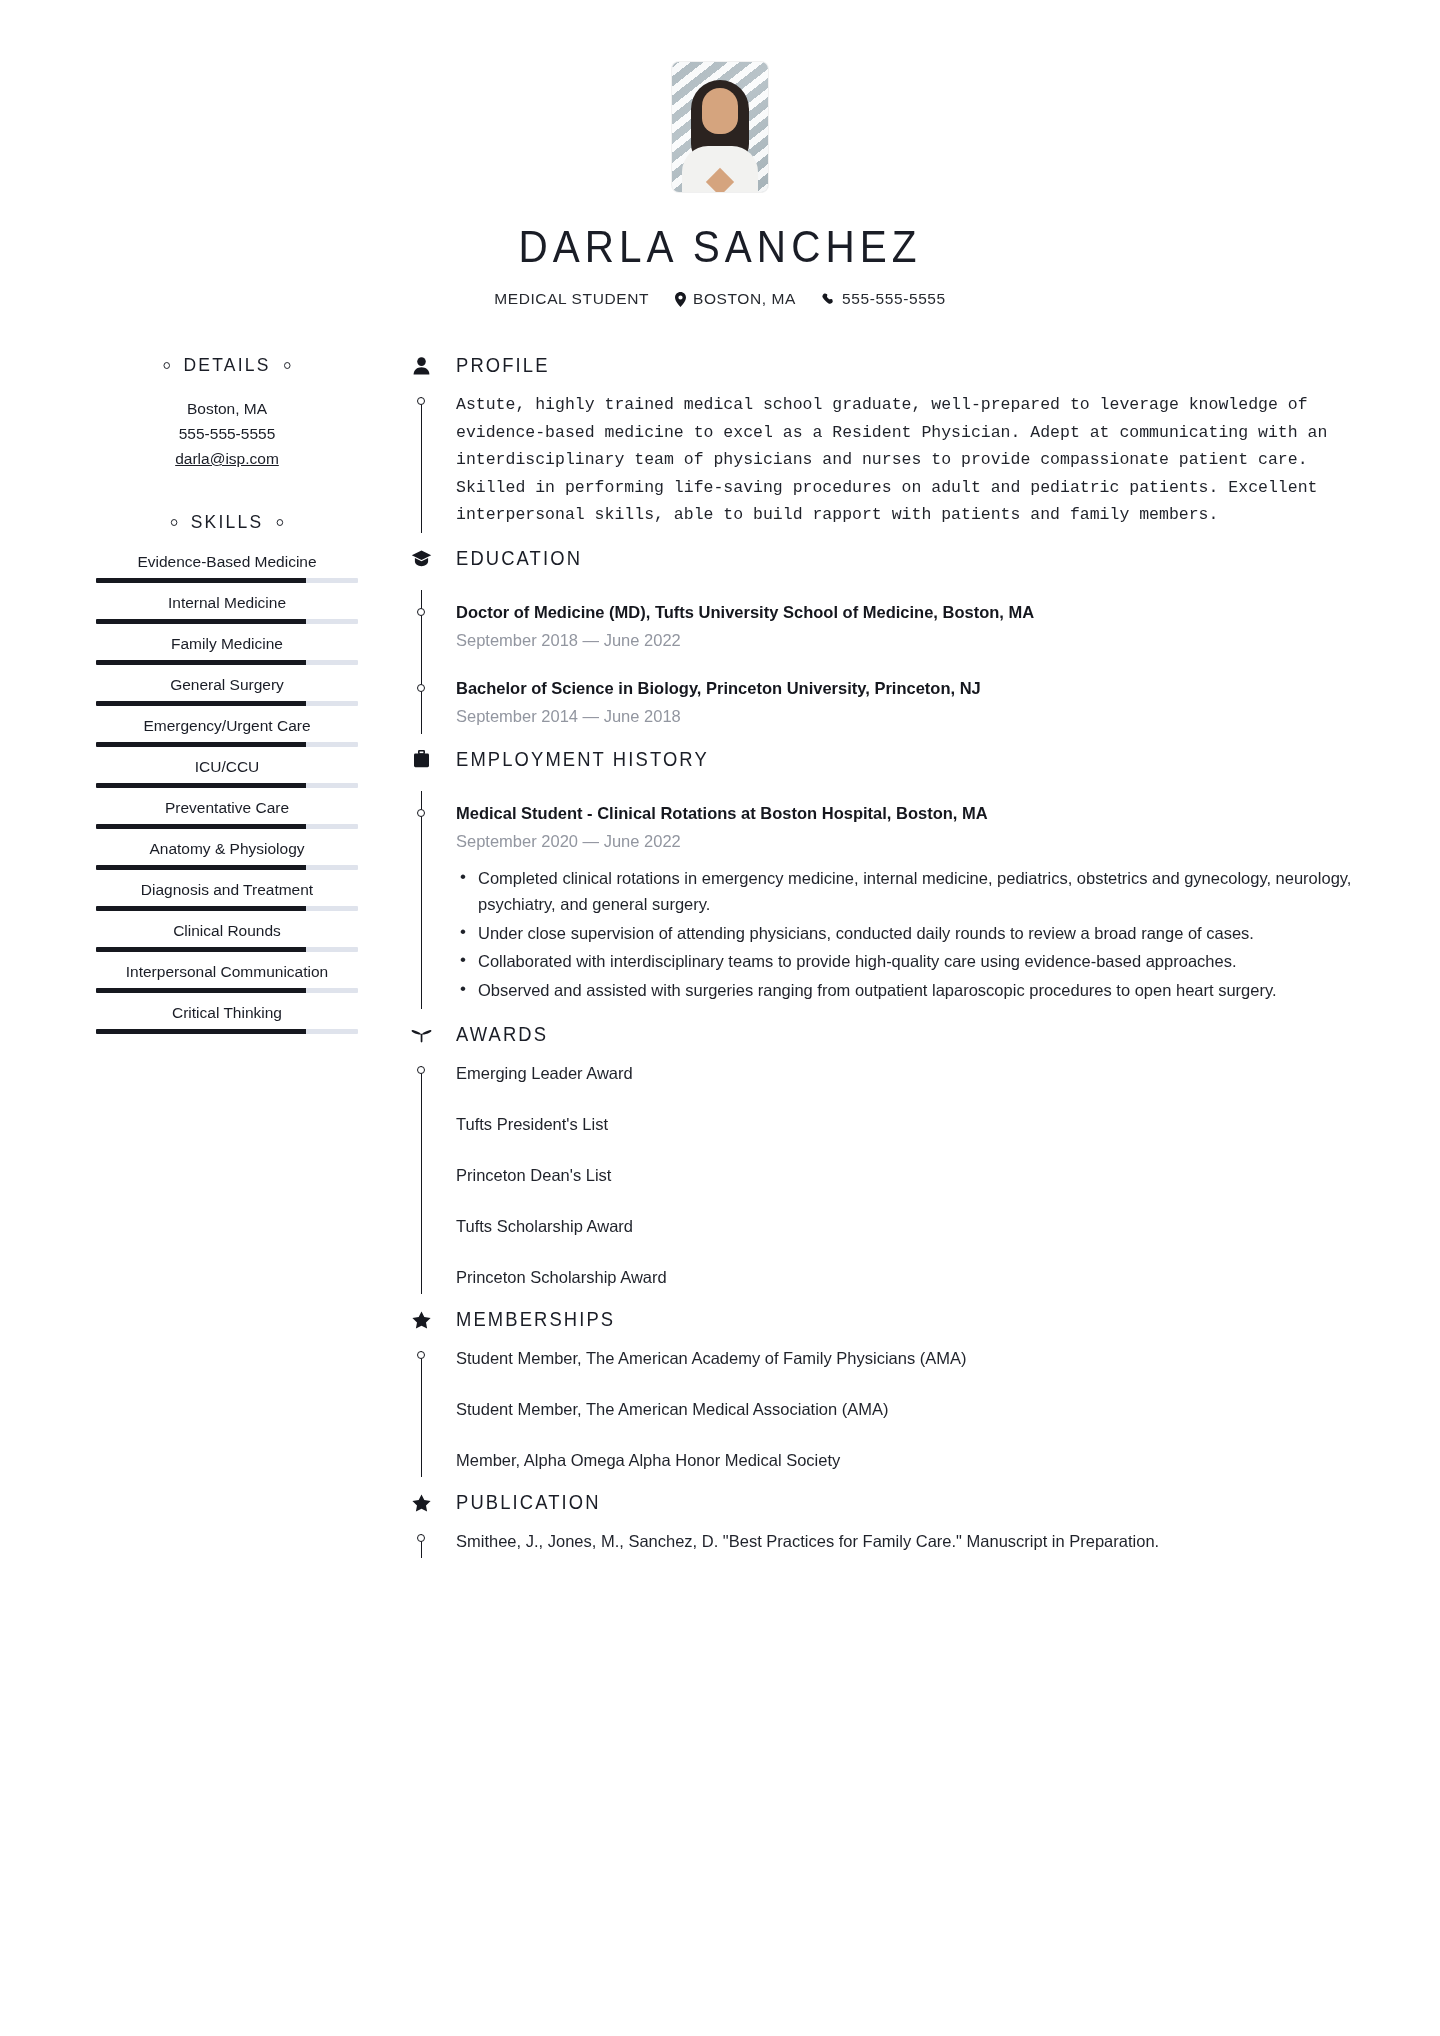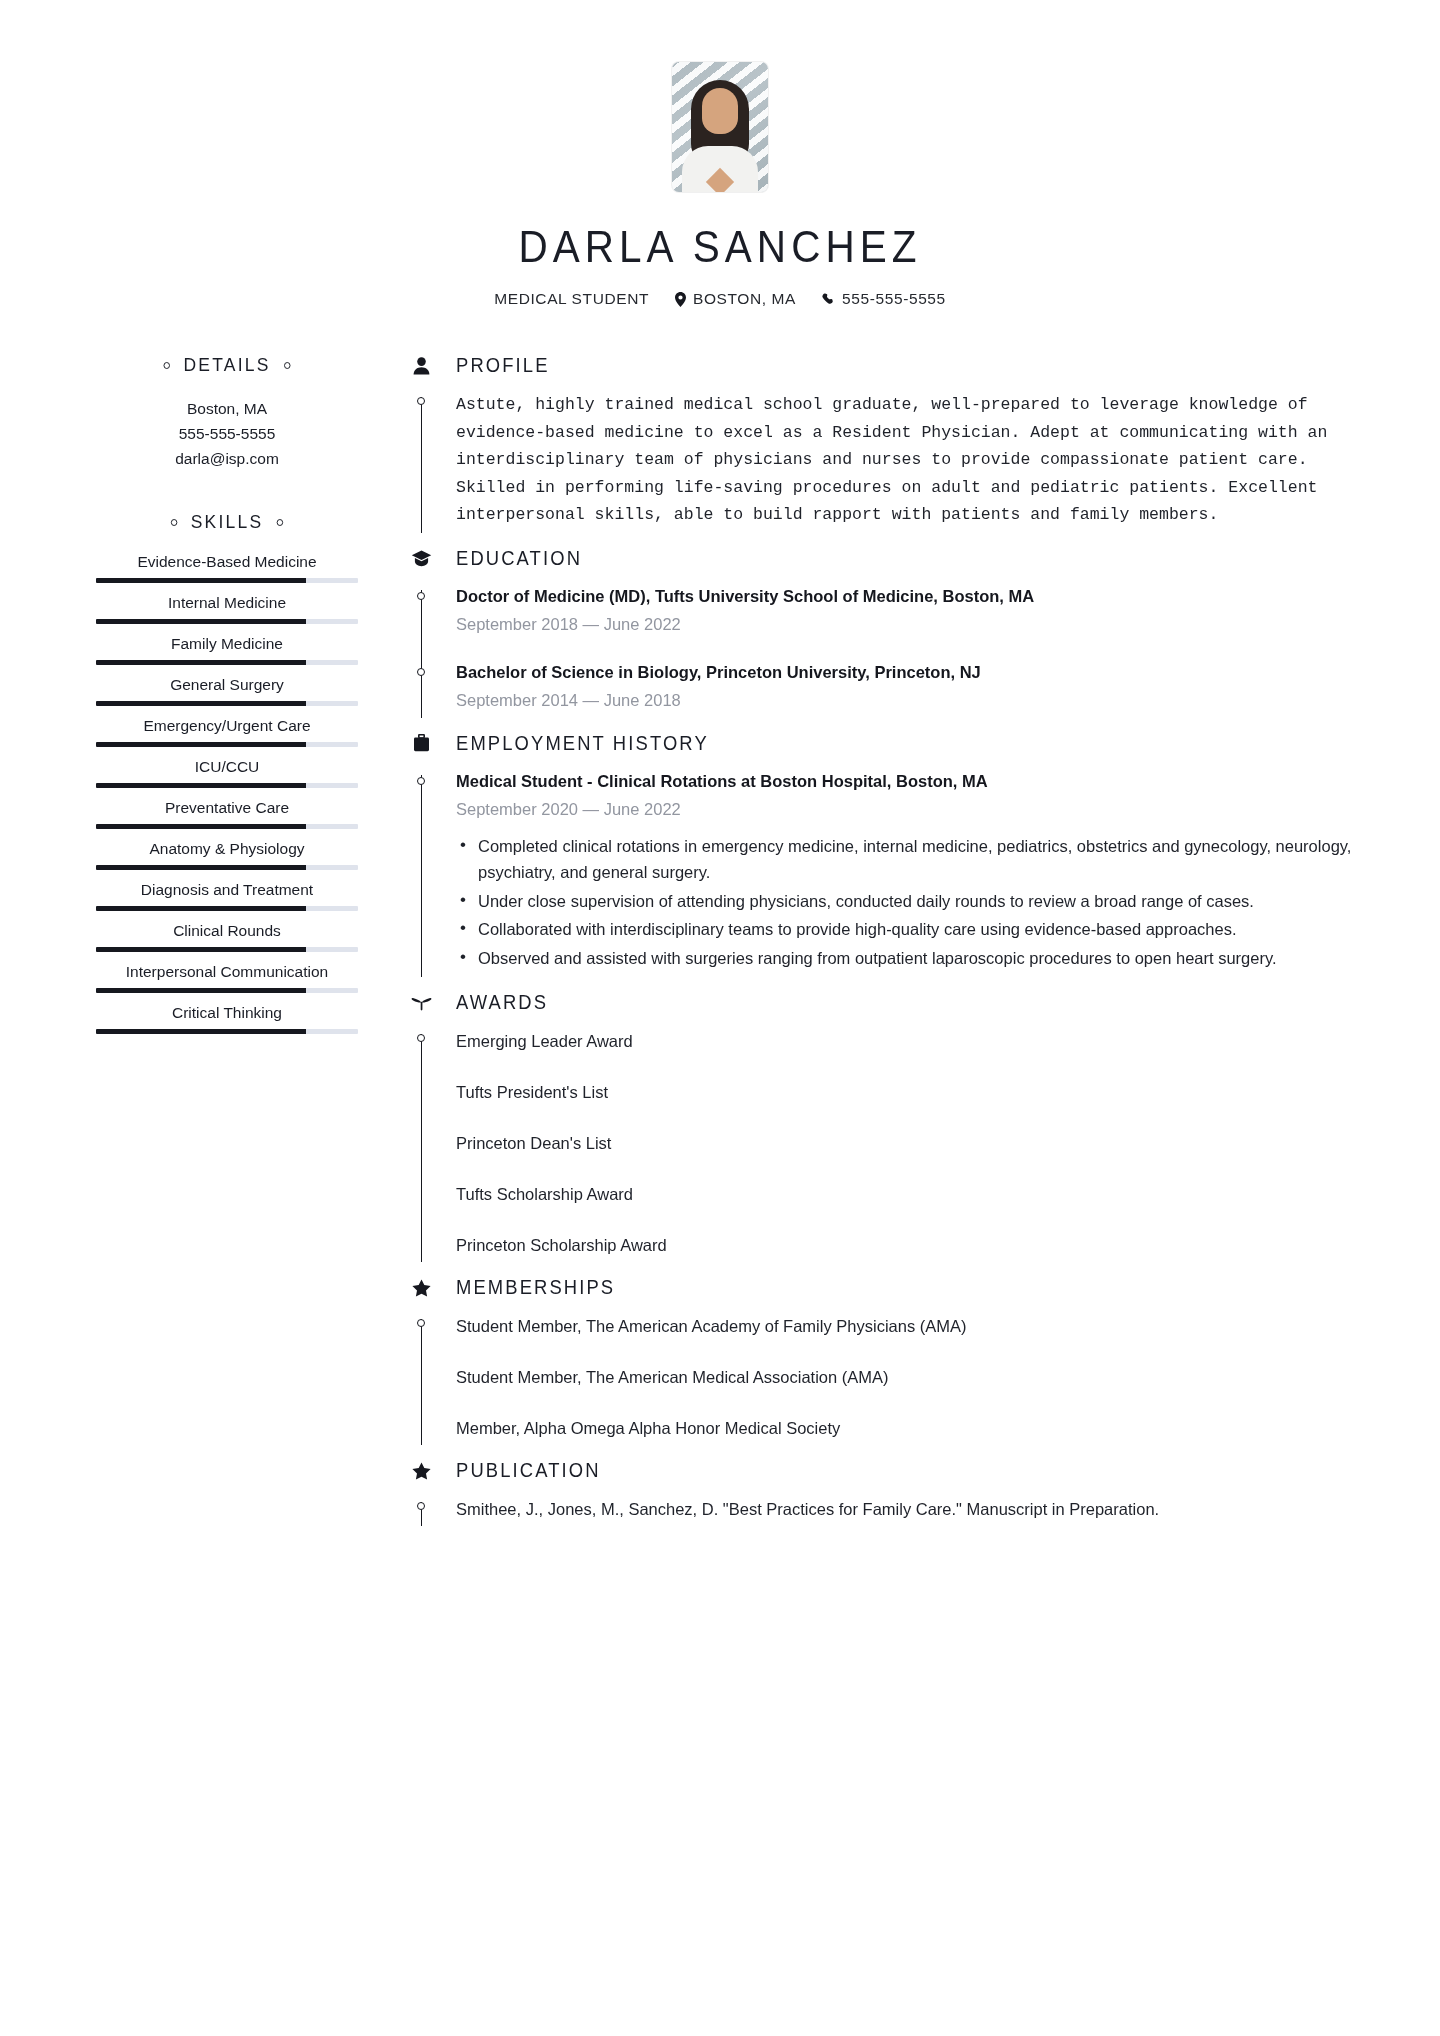--- a/index.html
+++ b/index.html
@@ -130,20 +130,21 @@
 
   .details-list {
     margin-top: 20px;
     text-align: center;
     font-size: 15.5px;
     line-height: 25px;
     color: #1a1d26;
   }
   .details-list a, .details-list .link {
     color: #1a1d26;
+    text-decoration: underline;
   }
 
   .skills-head { margin-top: 40px; }
 
   .skills { margin-top: 18px; }
   .skill { margin-bottom: 9px; }
   .skill-name {
     text-align: center;
     font-size: 15.5px;
     color: #1a1d26;
@@ -214,21 +215,21 @@
     background: #fff;
   }
 
   .para {
     font-size: 16.5px;
     line-height: 27.5px;
     color: #1f222a;
     font-family: Liberation Mono, monospace;
   }
 
-  .entry { margin-bottom: 22px; position: relative; }
+  .entry { margin-bottom: 22px; position: relative; margin-top: 16px; }
   .entry:last-child { margin-bottom: 0; }
   .entry-title {
     font-size: 16.5px;
     font-weight: bold;
     color: #15171e;
     line-height: 25px;
   }
   .entry-date {
     font-size: 16.5px;
     color: #9296a0;

